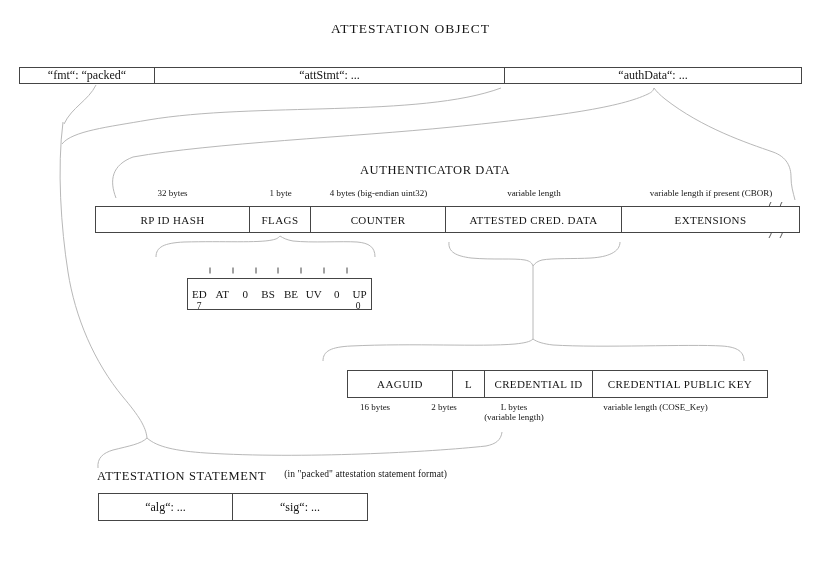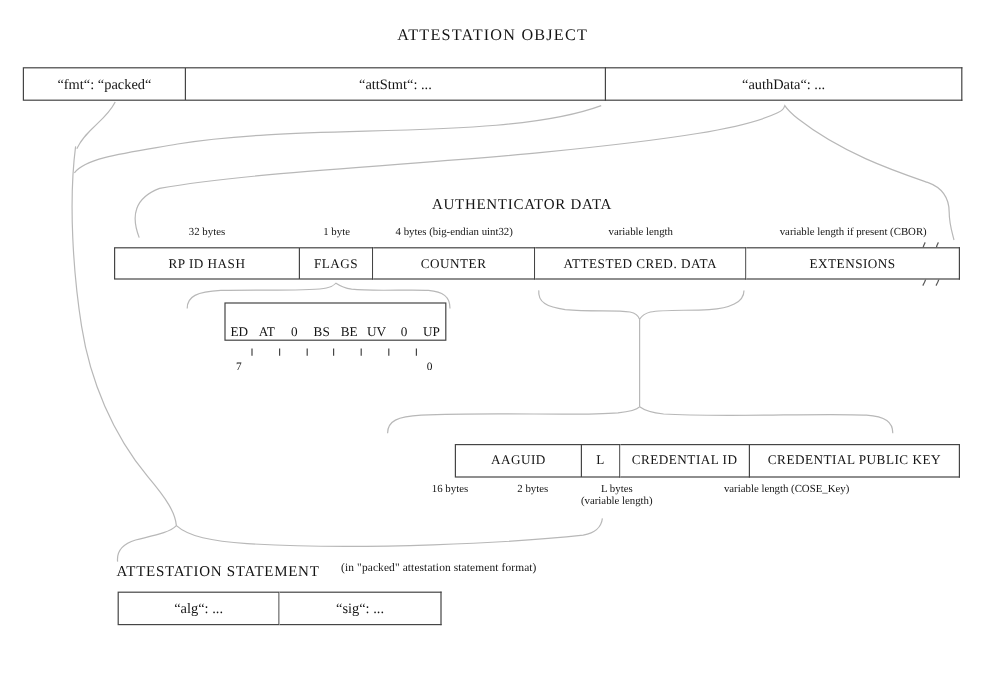--- a/index.html
+++ b/index.html
@@ -53,21 +53,21 @@
     </g>
 
     <g stroke="#454545" stroke-width="1">
       <path d="M210 267.5v6 M233 267.5v6 M256 267.5v6 M278 267.5v6 M301 267.5v6 M324 267.5v6 M347 267.5v6"></path>
       <path d="M210 290.5v6 M233 290.5v6 M256 290.5v6 M278 290.5v6 M301 290.5v6 M324 290.5v6 M347 290.5v6"></path>
     </g>
   </svg>
 
   <div class="abs center title" style="left:0;top:21;width:821px;top:21px;">ATTESTATION OBJECT</div>
 
-  <div class="boxrow" style="left:19px;top:56px;height:28px;">
+  <div class="boxrow" style="left:19px;top:56px;height:28px;align-items:flex-end;">
     <div class="cell first t12" style="width:136px;">“fmt“: “packed“</div>
     <div class="cell t12" style="width:350px;">“attStmt“: ...</div>
     <div class="cell t12" style="width:297px;">“authData“: ...</div>
   </div>
 
   <div class="abs center sec-title" style="left:285px;top:163px;width:300px;">AUTHENTICATOR DATA</div>
 
   <div class="sizelbl" style="left:95px;top:188px;width:155px;">32 bytes</div>
   <div class="sizelbl" style="left:250px;top:188px;width:61px;">1 byte</div>
   <div class="sizelbl" style="left:311px;top:188px;width:135px;">4 bytes (big-endian uint32)</div>
@@ -75,34 +75,34 @@
   <div class="sizelbl" style="left:622px;top:188px;width:178px;">variable length if present (CBOR)</div>
 
   <div class="boxrow" style="left:95px;top:206px;height:27px;">
     <div class="cell first t115" style="width:155px;">RP ID HASH</div>
     <div class="cell t115" style="width:61px;">FLAGS</div>
     <div class="cell t115" style="width:135px;">COUNTER</div>
     <div class="cell t115" style="width:176px;">ATTESTED CRED. DATA</div>
     <div class="cell t115" style="width:178px;">EXTENSIONS</div>
   </div>
 
-  <div class="bitsbox" style="left:187px;top:252px;width:183px;height:30px;align-items:flex-end;">
+  <div class="bitsbox" style="left:187px;top:278px;width:183px;height:30px;">
     <div class="bit">ED</div>
     <div class="bit">AT</div>
     <div class="bit">0</div>
     <div class="bit">BS</div>
     <div class="bit">BE</div>
     <div class="bit">UV</div>
     <div class="bit">0</div>
     <div class="bit">UP</div>
   </div>
   <div class="bitidx" style="left:191px;top:301px;width:16px;">7</div>
   <div class="bitidx" style="left:350px;top:301px;width:16px;">0</div>
 
-  <div class="boxrow" style="left:338px;top:370px;height:28px;padding-left:41px;">
+  <div class="boxrow" style="left:306px;top:370px;height:28px;padding-left:41px;">
     <div class="cell first t115" style="width:106px;">AAGUID</div>
     <div class="cell t115" style="width:32px;">L</div>
     <div class="cell t115" style="width:108px;">CREDENTIAL ID</div>
     <div class="cell t115" style="width:175px;">CREDENTIAL PUBLIC KEY</div>
   </div>
 
   <div class="sizelbl" style="left:322px;top:402px;width:106px;">16 bytes</div>
   <div class="sizelbl" style="left:428px;top:402px;width:32px;">2 bytes</div>
   <div class="sizelbl" style="left:460px;top:402px;width:108px;">
     <div>L bytes</div>

